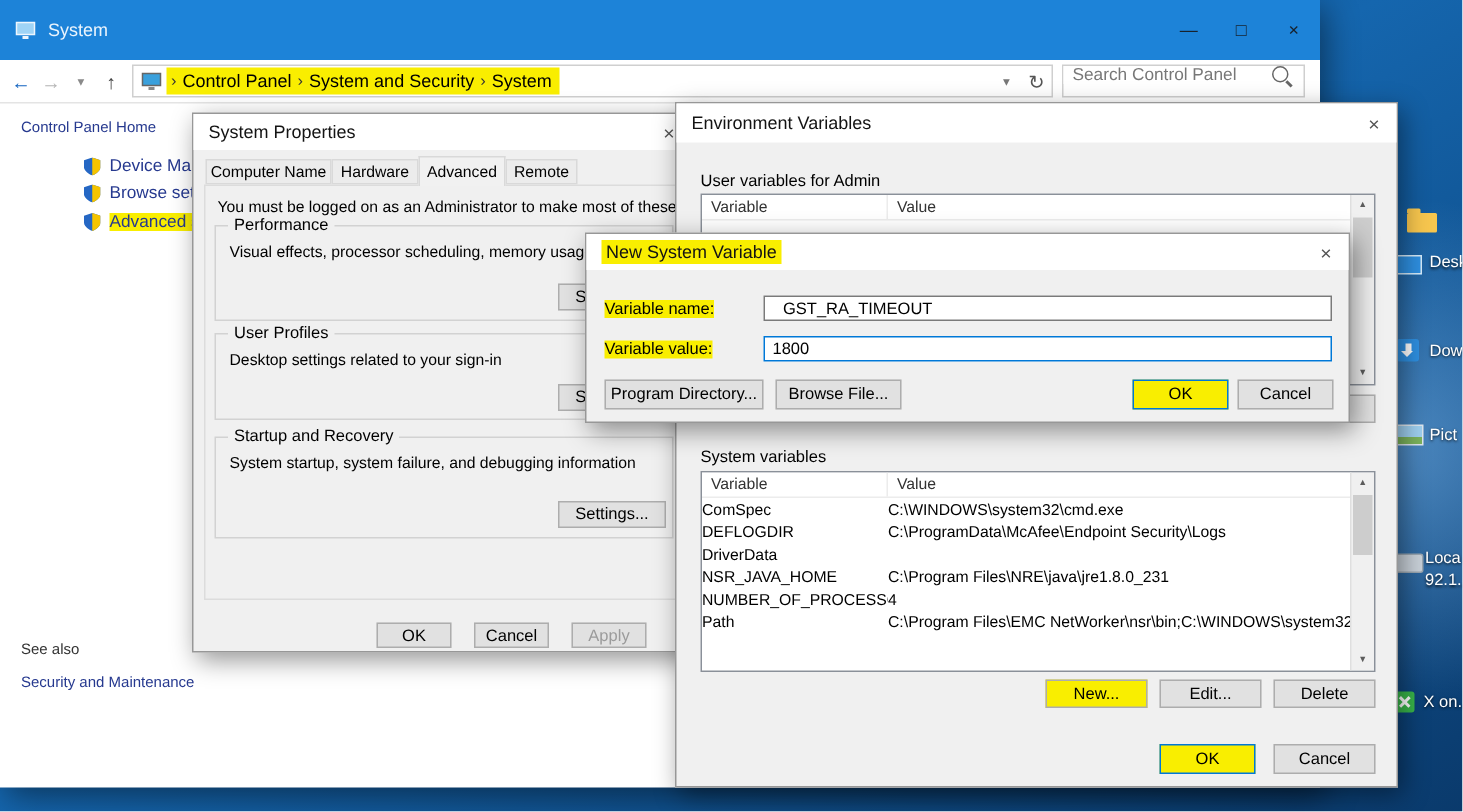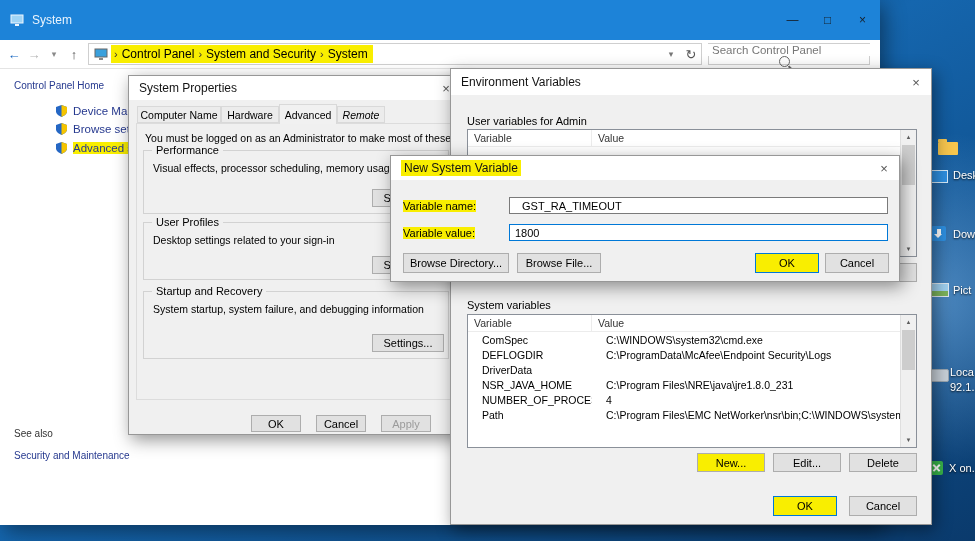--- a/index.html
+++ b/index.html
@@ -17,21 +17,21 @@
   .caption{margin-left:auto;display:flex;height:100%;}
   .cap{width:35px;height:100%;display:flex;align-items:center;justify-content:center;color:#17222d;font-size:12px;}
   .addressrow{position:absolute;left:0;top:40px;right:0;height:28px;background:#fff;border-bottom:1px solid #e4e4e4;
     display:flex;align-items:center;}
   .nav{width:20px;display:flex;align-items:center;justify-content:center;font-size:13px;}
   .addr-field{margin-left:4px;width:614px;height:22px;border:1px solid #cfcfcf;display:flex;align-items:center;box-sizing:border-box;}
   .crumbs{display:flex;align-items:center;font-size:12px;height:18px;padding:0 2px;}
   .crumb{padding:0 3px;}
   .crumb-sep{color:#333;padding:0 1px;font-size:11px;}
   .addr-right{margin-left:auto;display:flex;align-items:center;}
-  .search-field{margin-left:6px;width:162px;height:22px;border:1px solid #cfcfcf;display:flex;align-items:center;box-sizing:border-box;flex-direction:column;}
+  .search-field{margin-left:6px;width:162px;height:22px;border:1px solid #cfcfcf;display:flex;align-items:flex-start;box-sizing:border-box;}
   .search-input{border:none;outline:none;flex:1;font-family:"Liberation Sans",sans-serif;font-size:11.5px;padding:0 6px;color:#333;min-width:0;}
   .search-input::placeholder{color:#777;}
   .lens{width:9px;height:9px;border:1.5px solid #666;border-radius:50%;position:relative;margin-right:10px;flex:none;}
   .lens::after{content:"";position:absolute;width:5px;height:1.5px;background:#666;transform:rotate(45deg);right:-4px;bottom:-2px;}
   
   .sb-text{position:absolute;font-size:10px;color:#26398f;white-space:nowrap;}
   .sb-row{position:absolute;display:flex;align-items:center;margin-left:44px;}
   .sb-row .lbl{font-size:11.5px;color:#26398f;margin-left:6px;white-space:nowrap;}
   
   .dlg{position:absolute;background:#f0f0f0;border:1px solid #979797;box-shadow:3px 5px 16px rgba(0,0,0,.42);box-sizing:border-box;}
@@ -52,21 +52,21 @@
   .tab.active{background:#f1f1f1;border-bottom:none;z-index:3;}
   .panel{position:absolute;border:1px solid #dcdcdc;background:#f0f0f0;box-sizing:border-box;}
   .note{position:absolute;font-size:10.5px;white-space:nowrap;overflow:hidden;}
   .sect-label{position:absolute;font-size:11px;}
   .tbl{position:absolute;background:#fff;border:1px solid #8a9099;box-sizing:border-box;overflow:hidden;}
   .thead{position:absolute;left:0;top:0;right:15px;height:16px;display:flex;border-bottom:1px solid #ececec;background:#fff;}
   .th{font-size:10.5px;color:#333;line-height:16px;padding-left:6px;box-sizing:border-box;}
   .th1{width:124px;border-right:1px solid #ececec;flex:none;}
   .tbody{position:absolute;left:0;top:17px;right:15px;bottom:0;overflow:hidden;}
   .tr{display:flex;height:15px;align-items:center;}
-  .td{font-size:10.5px;white-space:nowrap;overflow:hidden;padding-left:14px;box-sizing:border-box;}
+  .td{font-size:10.5px;white-space:nowrap;overflow:hidden;padding-left:0;box-sizing:border-box;}
   .td1{width:124px;flex:none;}
   .td2{flex:1;}
   .vsb{position:absolute;top:0;right:0;bottom:0;width:15px;background:#f0f0f0;border-left:1px solid #dfdfdf;}
   .vsb .up{position:absolute;top:0;left:0;right:0;height:14px;font-size:6px;color:#5c5c5c;display:flex;align-items:center;justify-content:center;}
   .vsb .dn{position:absolute;bottom:0;left:0;right:0;height:14px;font-size:6px;color:#5c5c5c;display:flex;align-items:center;justify-content:center;}
   .vsb .thumb{position:absolute;left:1px;right:1px;top:15px;height:40px;background:#cdcdcd;}
   .txt{position:absolute;box-sizing:border-box;background:#fff;border:1px solid #7a7a7a;outline:none;
     font-family:"Liberation Sans",sans-serif;font-size:11px;padding:0 5px;}
   .txt.focus{border-color:#0078d7;}
   .fld-label{position:absolute;font-size:11px;}
@@ -184,21 +184,21 @@
   </div>
 
   <div class="dlg" style="left:128px;top:75px;width:334px;height:360px;z-index:10;">
     <div class="dlg-tb" style="height:24px;">
       <span class="dlg-title">System Properties</span>
       <span class="dlg-x">×</span>
     </div>
     <div class="tab" style="left:8px;top:30px;width:84px;height:17px;">Computer Name</div>
     <div class="tab" style="left:92px;top:30px;width:58px;height:17px;">Hardware</div>
     <div class="tab active" style="left:150px;top:28px;width:58px;height:20px;">Advanced</div>
-    <div class="tab" style="left:208px;top:30px;width:48px;height:17px;font-style:italic;">Remote</div>
+    <div class="tab" style="left:208px;top:30px;width:48px;height:17px;">Remote</div>
     <div class="panel" style="left:7px;top:47px;width:318px;height:277px;"></div>
     <div class="note" style="left:16px;top:56px;width:306px;">You must be logged on as an Administrator to make most of these changes.</div>
 
     <div class="grp" style="left:14px;top:74px;width:306px;height:64px;">
       <span class="grp-label">Performance</span>
       <div class="grp-desc">Visual effects, processor scheduling, memory usage, and virtual memory</div>
       <button class="btn" style="left:228px;top:38px;width:72px;height:18px;">Settings...</button>
     </div>
     <div class="grp" style="left:14px;top:146px;width:306px;height:58px;">
       <span class="grp-label">User Profiles</span>
@@ -284,19 +284,19 @@
 
   <div class="dlg" style="left:390px;top:155px;width:510px;height:127px;z-index:30;">
     <div class="dlg-tb" style="height:24px;">
       <span class="dlg-title hl" style="margin-left:10px;padding:1px 3px 1px 3px;">New System Variable</span>
       <span class="dlg-x">×</span>
     </div>
     <span class="fld-label" style="left:12px;top:44px;"><span class="hl">Variable name:</span></span>
     <input class="txt" style="left: 118px; top: 41px; width: 379px; height: 17px; padding-left: 12px;" type="text" value="GST_RA_TIMEOUT">
     <span class="fld-label" style="left:12px;top:71px;"><span class="hl">Variable value:</span></span>
     <input class="txt focus" style="left: 118px; top: 68px; width: 379px; height: 17px;" type="text" value="1800">
-    <button class="btn" style="left:12px;top:97px;width:106px;height:20px;">Browse Directory...</button>
+    <button class="btn" style="left:12px;top:97px;width:106px;height:20px;">Program Directory...</button>
     <button class="btn" style="left:126px;top:97px;width:84px;height:20px;">Browse File...</button>
     <button class="btn hl def" style="left:364px;top:97px;width:64px;height:20px;">OK</button>
     <button class="btn" style="left:434px;top:97px;width:64px;height:20px;">Cancel</button>
   </div>
 
 </div>
 
 </body></html>

